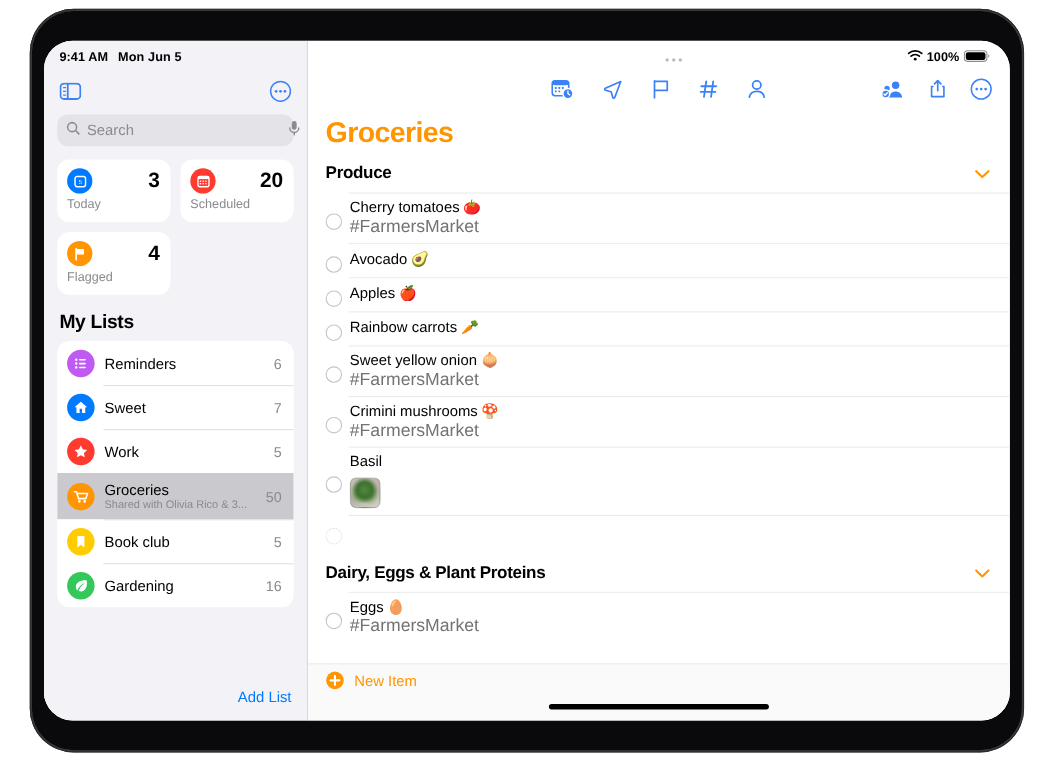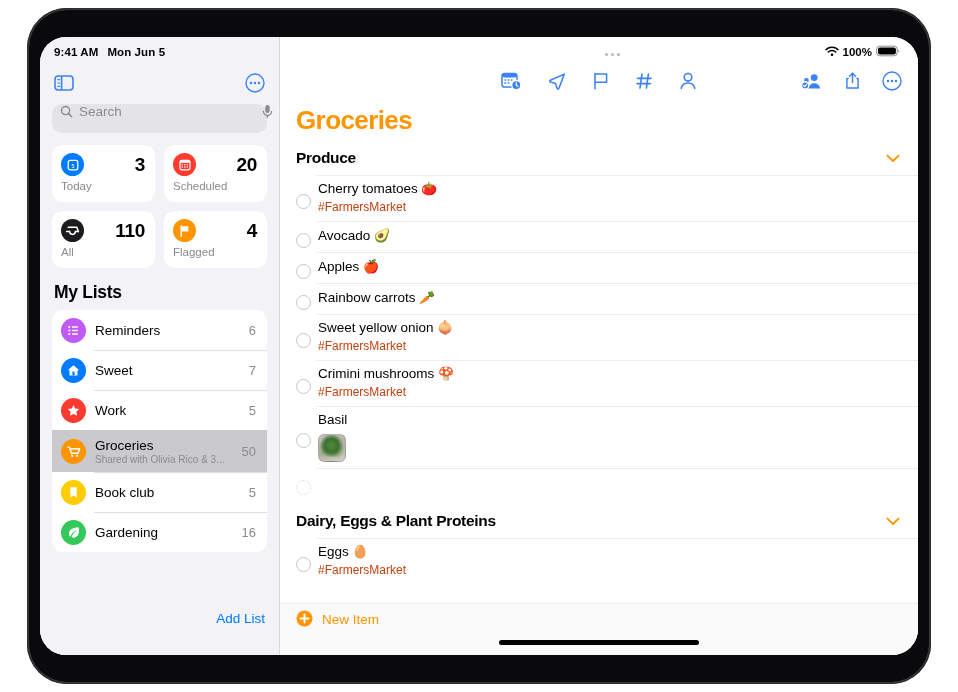--- a/index.html
+++ b/index.html
@@ -67,21 +67,21 @@
     display: flex; align-items: center; justify-content: space-between;
     padding: 5px 14px 0 14px;
     height: 34px;
   }
   .icon-btn { cursor: pointer; line-height: 0; }
   .search-wrap { padding: 7px 12px 0 12px; }
   .search-box {
     background: #e3e3e8;
     border-radius: 10px;
     height: 29px;
-    display: flex; align-items: flex-start;
+    display: flex; align-items: center;
     padding: 0 8px;
     gap: 6px;
   }
   .search-box input {
     flex: 1; border: none; background: transparent; outline: none;
     font-size: 13.5px; font-family: inherit; color: #000;
   }
   .search-box input::placeholder { color: #8b8b90; }
 
   
@@ -124,21 +124,21 @@
   .list-row:first-child .sep { display: none; }
   .list-icon { width: 25px; height: 25px; border-radius: 50%; display: flex; align-items: center; justify-content: center; flex: 0 0 auto; }
   .list-text { margin-left: 9px; flex: 1; min-width: 0; }
   .list-name { font-size: 13.5px; color: #000; }
   .list-sub { font-size: 10px; color: #8a8a8f; margin-top: 1px; white-space: nowrap; overflow: hidden; text-overflow: ellipsis; }
   .list-count { font-size: 13px; color: #8a8a8f; }
 
   .sb-footer {
     margin-top: auto;
     height: 44px;
-    display: flex; align-items: flex-start; justify-content: flex-end;
+    display: flex; align-items: center; justify-content: flex-end;
     padding-right: 14px;
     background: linear-gradient(to bottom, rgba(242,242,247,0) 0%, #f2f2f7 40%);
   }
   .add-list { color: #007aff; font-size: 13.5px; cursor: pointer; }
 
   
   #main { flex: 1; background: #fff; display: flex; flex-direction: column; position: relative; min-width: 0; }
   .status-right {
     height: 26px; display: flex; align-items: center; justify-content: space-between;
     padding: 0 18px 0 0;
@@ -177,21 +177,21 @@
   .item .hr { position: absolute; left: 37px; right: 0; top: 0; height: 1px; background: #ececee; }
   .item:first-of-type .hr { display: none; }
   .radio {
     width: 15px; height: 15px; border-radius: 50%;
     border: 1.3px solid #c5c5c9; flex: 0 0 auto; margin-top: 7px;
     cursor: pointer; background: #fff;
   }
   .radio.faded { border-style: dotted; border-color: #d8d8dc; }
   .item-body { margin-left: 7px; padding: 5px 0 6px 0; flex: 1; }
   .item-title { font-size: 13.5px; color: #000; line-height: 18px; }
-  .item-tag { font-size: 12px; color: #c2410c; line-height: 16px; margin-top: 1px; }
+  .item-tag { font-size: 16px; color: #737373; line-height: 16px; margin-top: 1px; }
   .item-photo {
     width: 28px; height: 28px; border-radius: 6px; margin-top: 5px;
     background:
       radial-gradient(circle at 48% 40%, #4f8a3a 0%, #3d7030 34%, rgba(61,112,48,0) 58%),
       radial-gradient(circle at 33% 55%, #66a54a 0%, rgba(102,165,74,0) 42%),
       radial-gradient(circle at 64% 58%, #5c9a42 0%, rgba(92,154,66,0) 40%),
       linear-gradient(160deg, #c8c3bb 0%, #b4ada3 55%, #d6d2cb 100%);
     border: .5px solid rgba(0,0,0,.10);
   }
 
@@ -294,32 +294,20 @@
                     <rect x="8.6" y="8.4" width="1.3" height="1.2"></rect>
                   </g>
                 </svg>
               </span>
        <span class="card-count">20</span>
      </div>
      <div class="card-label">Scheduled</div>
           </div>
           <div class="card">
             <div class="card-top">
-       <span class="badge" style="background:#1c1c1e">
-                <svg width="15" height="15" viewBox="0 0 15 15">
-                  <path d="M1.6 8.6h3.1a2.8 2.8 0 0 0 5.6 0h3.1" fill="none" stroke="#fff" stroke-width="1.5" stroke-linecap="round" stroke-linejoin="round"></path>
-                  <path d="M3.2 4.2h8.6l1.6 4.4" fill="none" stroke="#fff" stroke-width="1.5" stroke-linecap="round" stroke-linejoin="round"></path>
-                </svg>
-              </span>
-       <span class="card-count">110</span>
-     </div>
-     <div class="card-label">All</div>
-          </div>
-          <div class="card">
-            <div class="card-top">
        <span class="badge" style="background:#ff9500">
                 <svg width="13" height="14" viewBox="0 0 13 14">
                   <path d="M3.2 2v10.2" stroke="#fff" stroke-width="1.5" stroke-linecap="round"></path>
                   <path d="M3.2 2.3h7.1v5.1H3.2z" fill="#fff"></path>
                 </svg>
               </span>
        <span class="card-count">4</span>
      </div>
      <div class="card-label">Flagged</div>
           </div>

